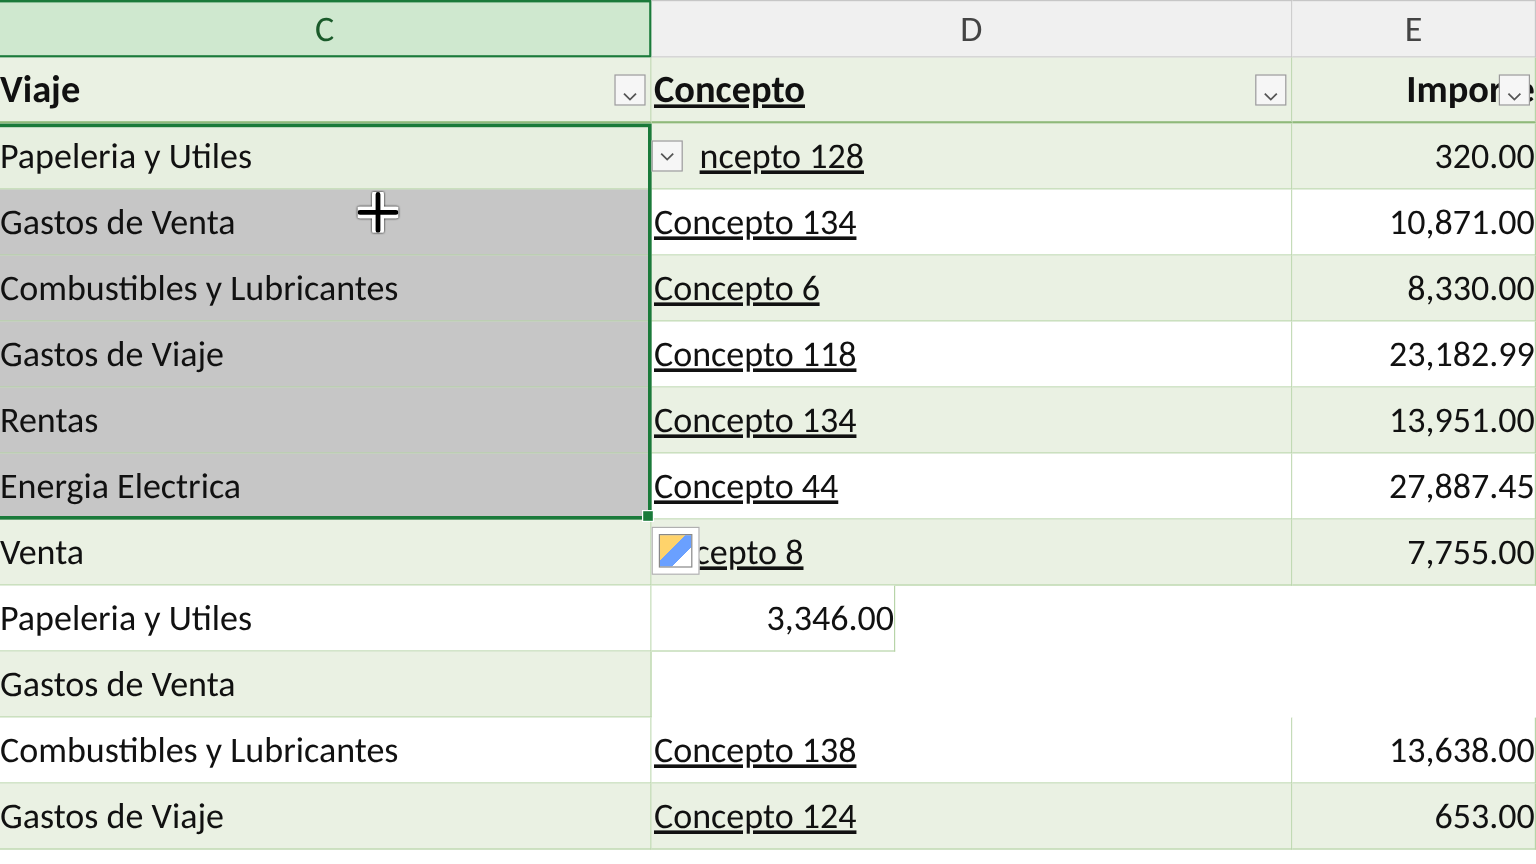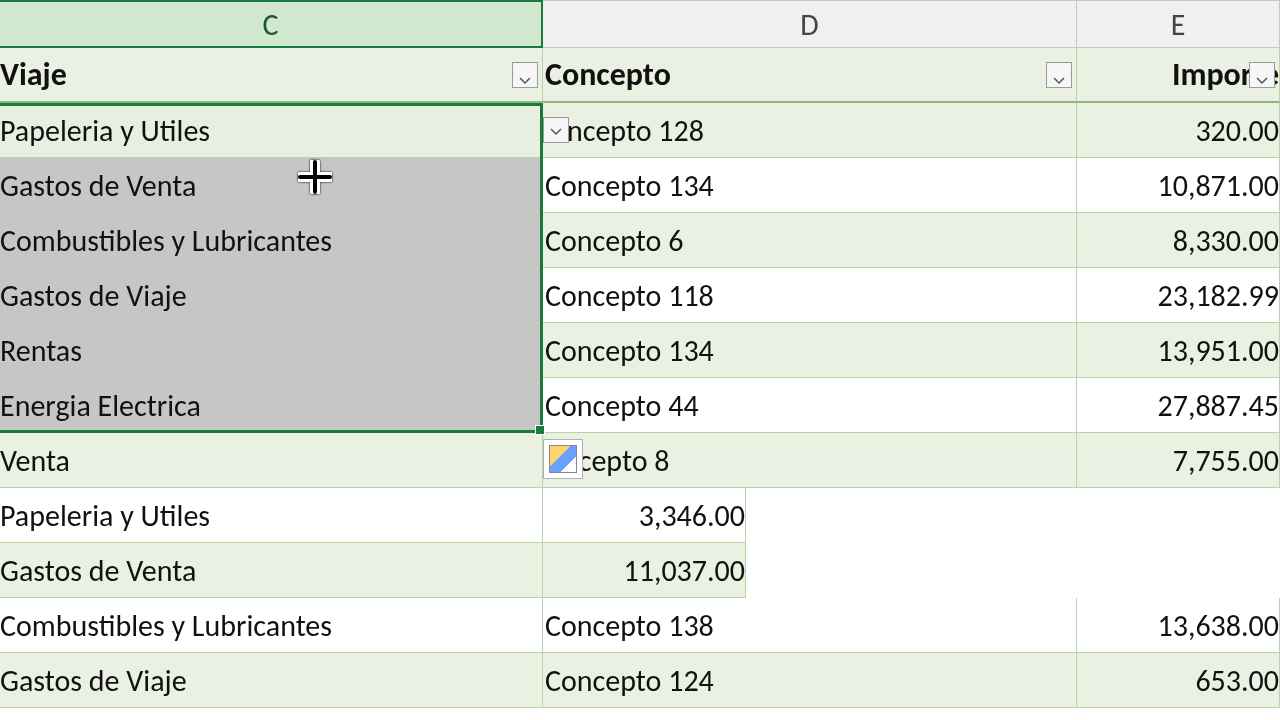--- a/index.html
+++ b/index.html
@@ -54,21 +54,21 @@
     color: #111;
     display: flex;
     align-items: center;
     padding: 0 6px 0 2px;
     position: relative;
     background: #fff;
   }
   .cell.banded { background: #eaf1e3; }
   .cell.cE { justify-content: flex-end; padding-right: 0; }
   .cell.cC { width: 545px; }
-  .cell.cD { width: 534px; }
+  .cell.cD { width: 534px; text-decoration: underline; }
   .cell.cE { width: 203px; }
 
   .header-row .cell {
     font-weight: 700;
     font-size: 32px;
     background: #eaf1e3;
     border-bottom: 2px solid #8fb97a;
   }
 
   .filter-btn {
@@ -215,21 +215,21 @@
       </div>
     </div>
   </div>
 
   <div id="rows-container">
       <div class="table-row">
         <div class="cell cC banded active-cell-shade">
           <span class="clip-text">Papeleria y Utiles</span>
         </div>
         <div class="cell cD banded">
-          <span class="clip-text" style="padding-left: 22px;">ncepto 128</span>
+          <span class="clip-text" style="padding-left: 38px;">ncepto 128</span>
         </div>
         <div class="cell cE banded">
           <span class="clip-text">320.00</span>
         </div>
       </div>
       <div class="table-row">
         <div class="cell cC sel-shade">
           <span class="clip-text">Gastos de Venta</span>
         </div>
         <div class="cell cD">
@@ -298,23 +298,20 @@
         <div class="cell cC">
           <span class="clip-text">Papeleria y Utiles</span>
         </div>
         <div class="cell cE">
           <span class="clip-text">3,346.00</span>
         </div>
       </div>
       <div class="table-row">
         <div class="cell cC banded">
           <span class="clip-text">Gastos de Venta</span>
-        </div>
-        <div class="cell cE banded">
-          <span class="clip-text">11,037.00</span>
         </div>
       </div>
       <div class="table-row">
         <div class="cell cC">
           <span class="clip-text">Combustibles y Lubricantes</span>
         </div>
         <div class="cell cD">
           <span class="clip-text">Concepto 138</span>
         </div>
         <div class="cell cE">

